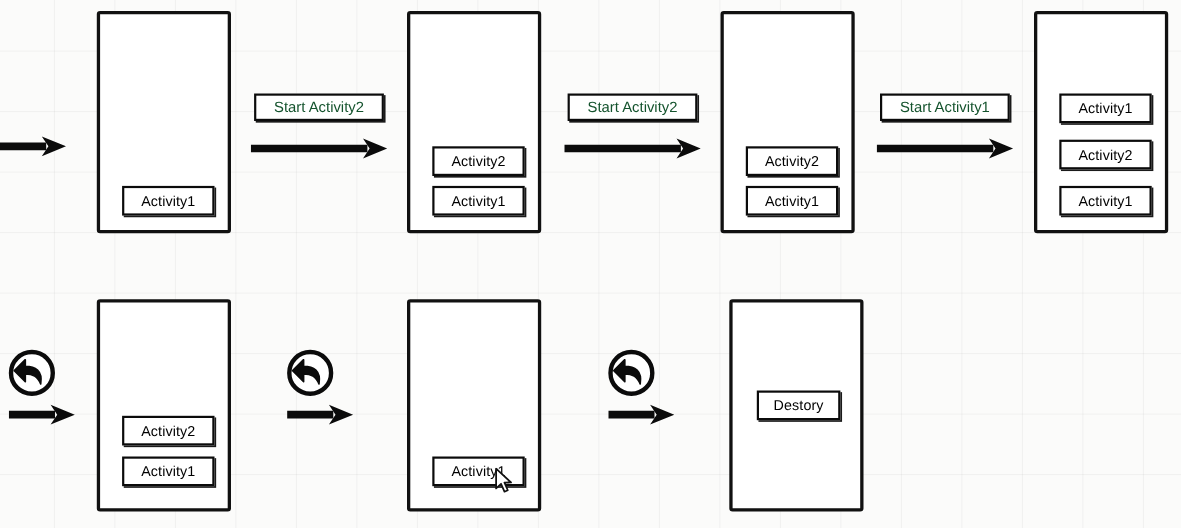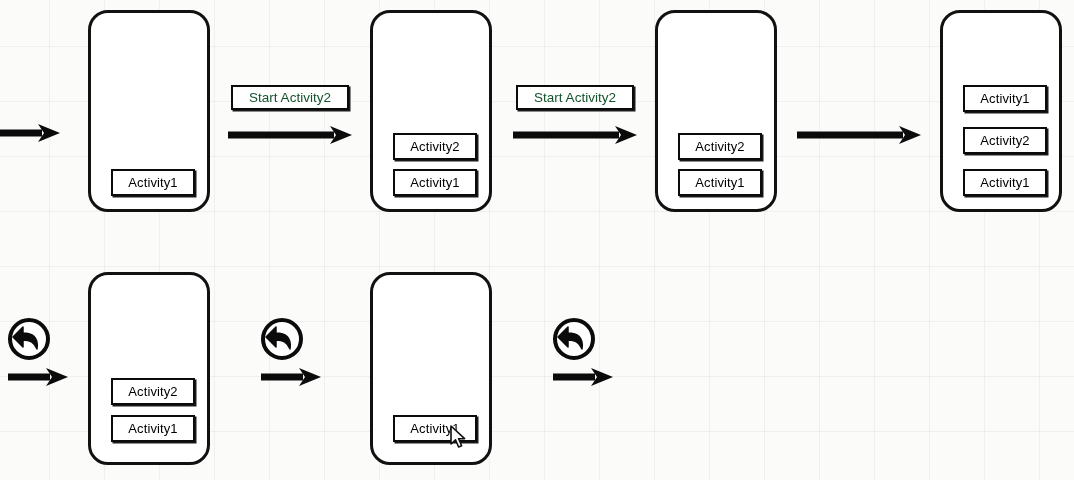--- a/index.html
+++ b/index.html
@@ -26,21 +26,21 @@
     background-position: -6px -9px;
     overflow: hidden;
   }
 
   
   .phone {
     position: absolute;
     box-sizing: border-box;
     background: #ffffff;
     border: 3px solid #111111;
-    border-radius: 20px;
+    border-radius: 3px;
   }
 
   
   .chip {
     position: absolute;
     box-sizing: border-box;
     background: #ffffff;
     border: 2.5px solid #0b0b0b;
     box-shadow: 1.5px 1.5px 0 #1a1a1a;
     display: flex;
@@ -124,20 +124,21 @@
       <path d="M0 11 L106 11" stroke="#0b0b0b" stroke-width="7" fill="none"></path>
       <path d="M102 2 L124 11 L102 20 L108 11 Z" fill="#0b0b0b"></path>
     </svg>
   </div>
 
   <div class="phone" style="left:655px; top:10px; width:122px; height:202px;">
     <div class="chip" style="left:20px; top:120px; width:84px; height:27px;">Activity2</div>
     <div class="chip" style="left:20px; top:156px; width:84px; height:27px;">Activity1</div>
   </div>
 
+  <div class="tlabel" style="left:800px; top:85px; width:118px; height:25px;">Start Activity1</div>
   <div class="arrow" style="left:797px; top:124px; width:126px; height:22px;">
     <svg width="126" height="22" viewBox="0 0 126 22">
       <path d="M0 11 L106 11" stroke="#0b0b0b" stroke-width="7" fill="none"></path>
       <path d="M102 2 L124 11 L102 20 L108 11 Z" fill="#0b0b0b"></path>
     </svg>
   </div>
 
   <div class="phone" style="left:940px; top:10px; width:122px; height:202px;">
     <div class="chip" style="left:20px; top:72px; width:84px; height:27px;">Activity1</div>
     <div class="chip" style="left:20px; top:114px; width:84px; height:27px;">Activity2</div>
@@ -194,14 +195,17 @@
     </svg>
   </div>
 
   <div class="arrow" style="left:553px; top:366px; width:62px; height:22px;">
     <svg width="62" height="22" viewBox="0 0 62 22">
       <path d="M0 11 L42 11" stroke="#0b0b0b" stroke-width="7" fill="none"></path>
       <path d="M38 2 L60 11 L38 20 L44 11 Z" fill="#0b0b0b"></path>
     </svg>
   </div>
 
+  <div class="phone" style="left:663px; top:272px; width:122px; height:193px;">
+    <div class="chip" style="left:22px; top:80px; width:76px; height:27px;">Destory</div>
+  </div>
 
 </div>
 
 </body></html>

